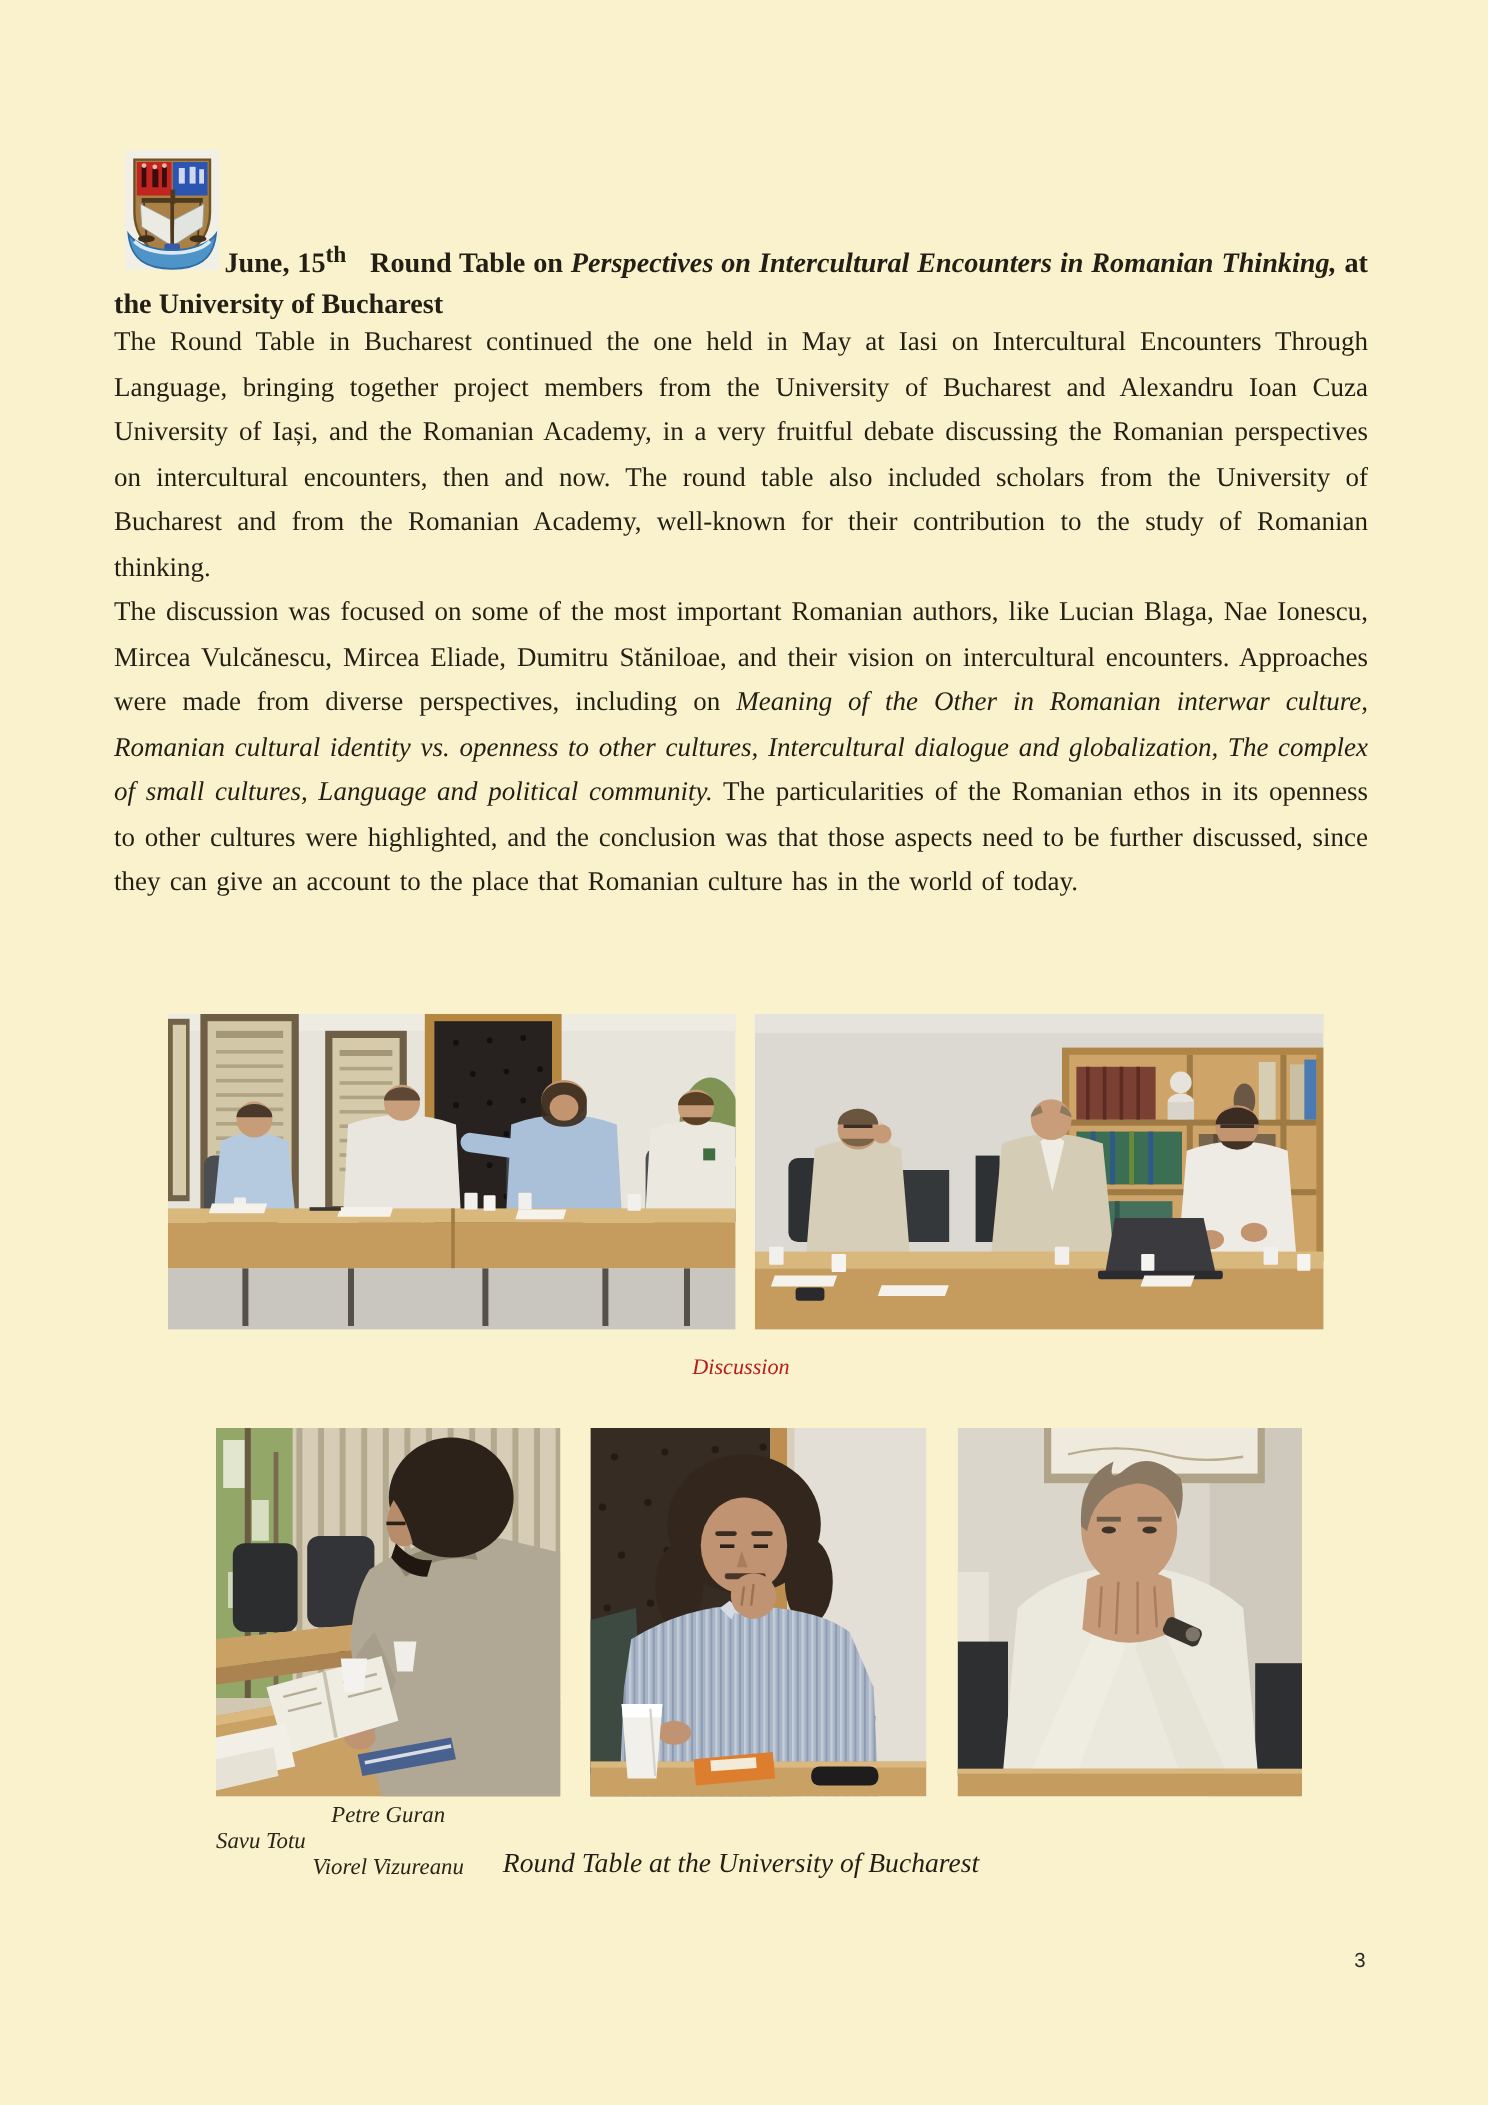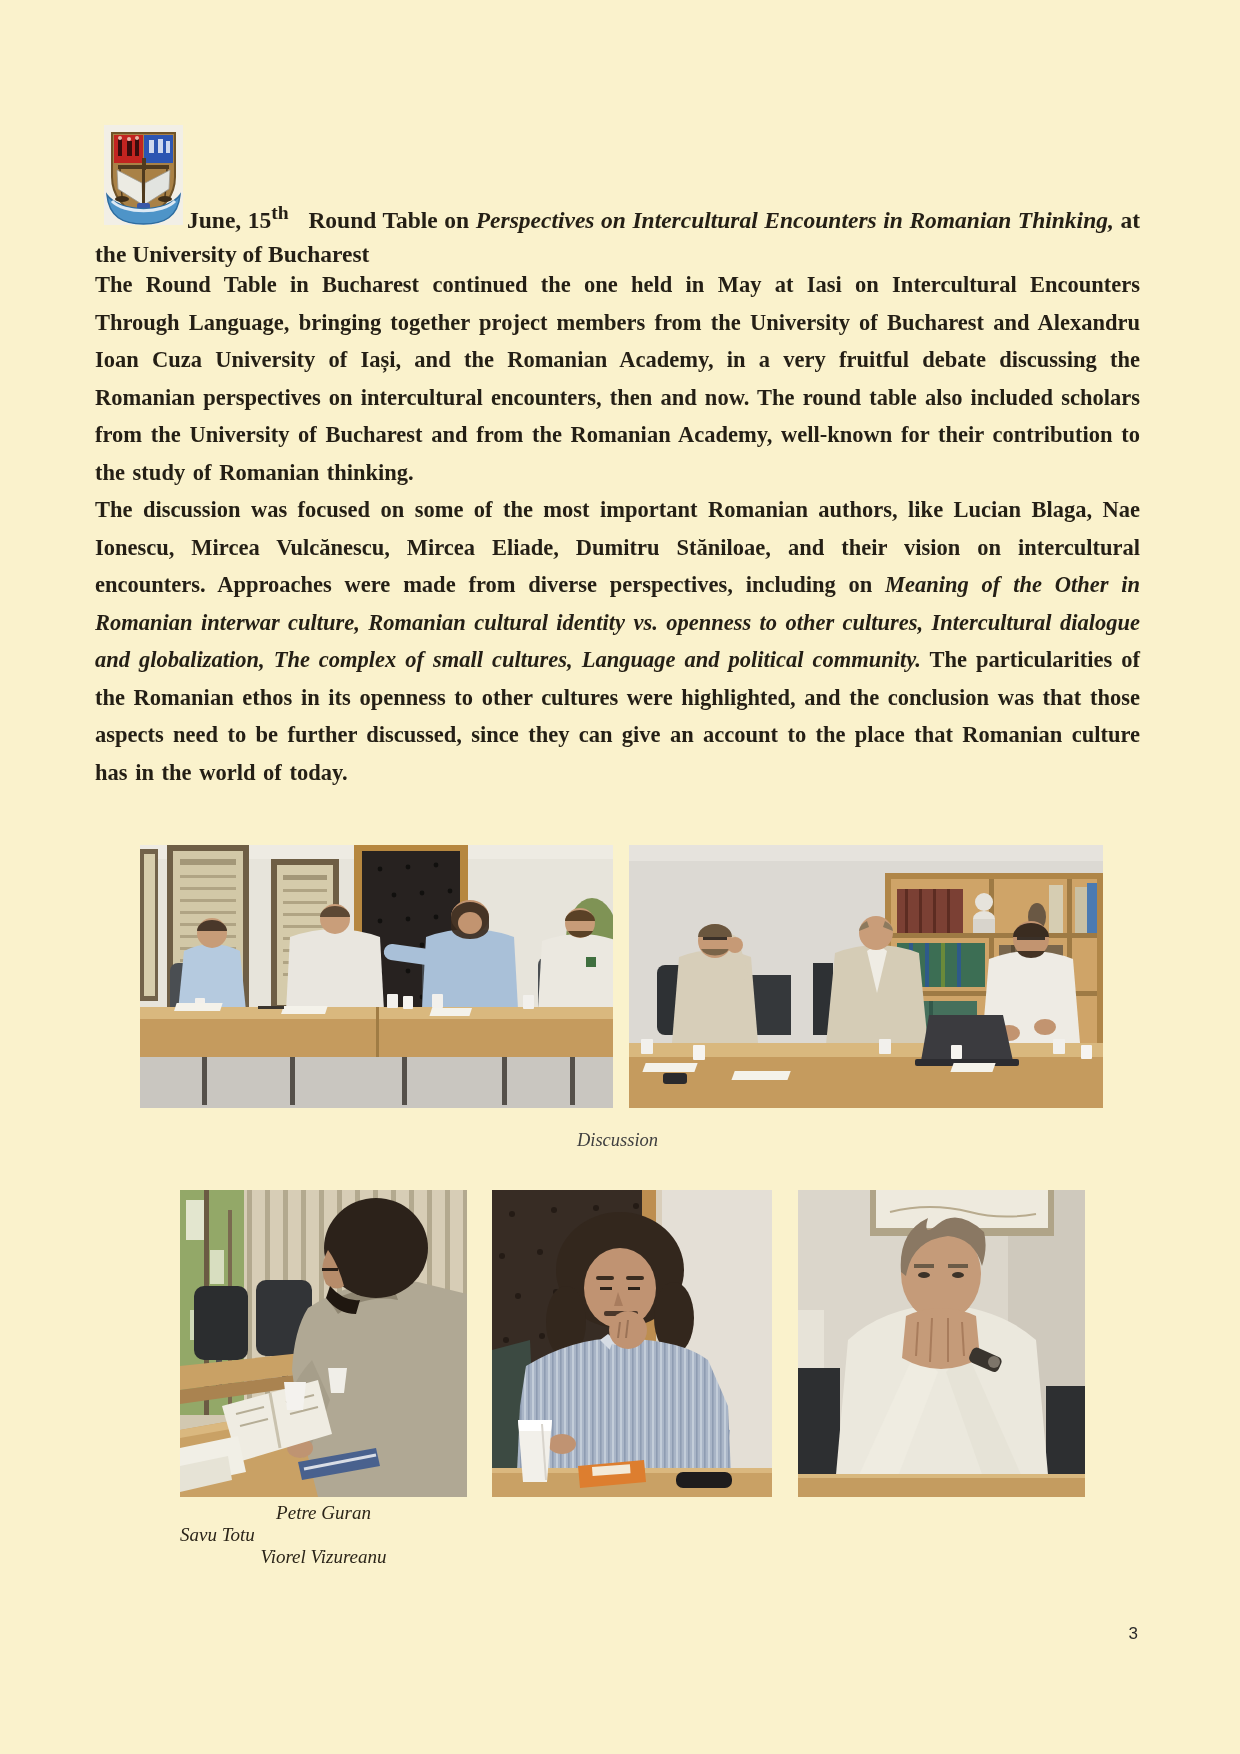--- a/index.html
+++ b/index.html
@@ -9,27 +9,27 @@
   .logo{position:absolute;left:104px;top:125px;width:79px;height:100px;}
   .logo svg{display:block;width:100%;height:100%;}
 
   .heading{position:absolute;left:95px;top:196px;width:1045px;
     font-size:23.5px;font-weight:bold;line-height:34px;text-align:justify;text-indent:92px;}
   .heading .it{font-style:italic;}
   .ws{white-space:pre-wrap;}
 
   .body-text{position:absolute;left:95px;top:266px;width:1045px;
     font-size:22.5px;line-height:37.5px;text-align:justify;word-spacing:2px;}
-  .body-text p{margin:0;font-weight:bold;}
+  .body-text p{margin:0;}
   .body-text .it{font-style:italic;}
 
   .figrow1{position:absolute;left:140px;top:845px;display:flex;gap:16px;}
   .figrow1 svg{display:block;}
   .cap-discussion{position:absolute;left:95px;top:1130px;width:1045px;text-align:center;
-    font-style:italic;font-size:18.5px;color:#404040;}
+    font-style:italic;font-size:18.5px;color:#b91c1c;}
 
   .figrow2{position:absolute;left:180px;top:1190px;display:flex;}
   .figrow2 .cell{display:block;}
   .figrow2 .gap1{width:25px;}
   .figrow2 .gap2{width:26px;}
   .figrow2 svg{display:block;}
 
   .caprow{position:absolute;left:180px;top:1502px;display:flex;
     font-style:italic;font-size:19px;color:#2b2519;flex-direction:column;}
   .caprow .c1{width:287px;text-align:center;}
@@ -434,16 +434,17 @@
   </div>
 
   <div class="caprow">
     <span class="c1">Petre Guran</span>
     <span class="g1"></span>
     <span class="c2">Savu Totu</span>
     <span class="g2"></span>
     <span class="c3">Viorel Vizureanu</span>
   </div>
 
+  <div class="cap-bottom">Round Table at the University of Bucharest</div>
 
   <div class="page-num">3</div>
 
 </div>
 
 </body></html>

